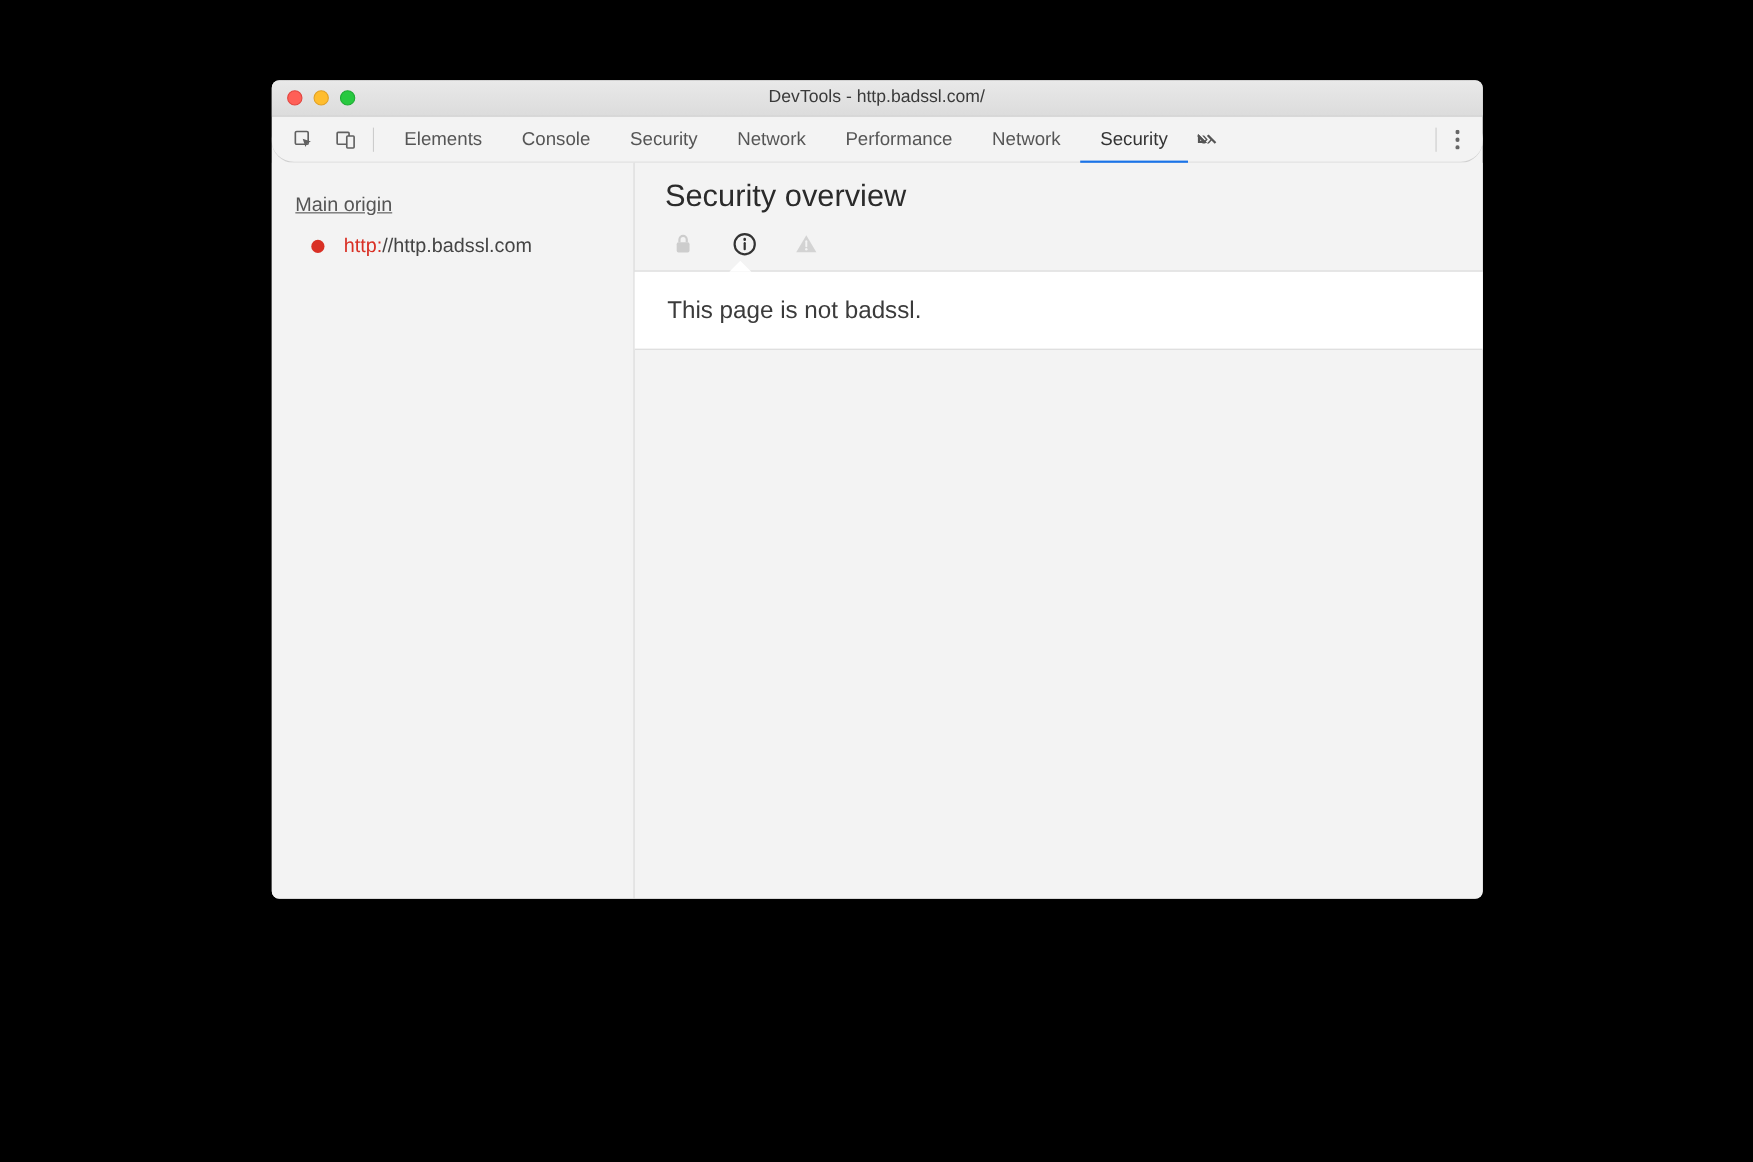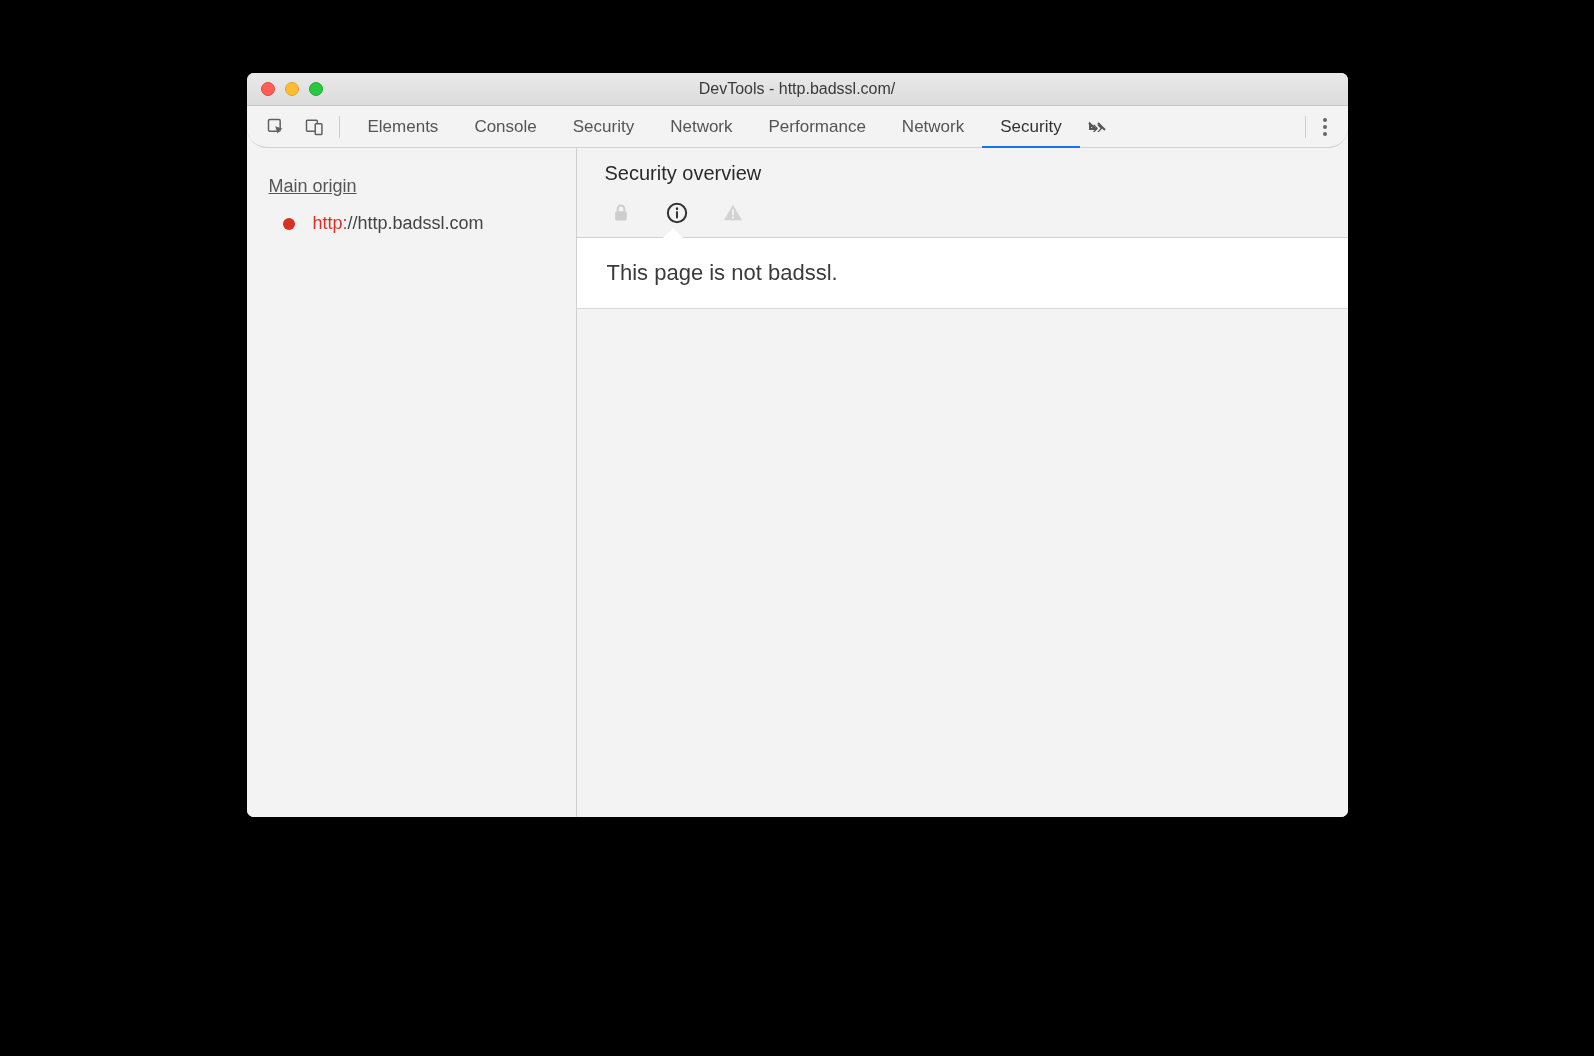--- a/index.html
+++ b/index.html
@@ -169,21 +169,21 @@
     .main {
       flex: 1;
       display: flex;
       flex-direction: column;
       background: #f3f3f3;
     }
     .main-header {
       padding: 14px 28px 0 28px;
     }
     .main-title {
-      font-size: 20px;
+      font-size: 28px;
       color: #2b2b2b;
       font-weight: 400;
     }
     .status-icons-row {
       display: flex;
       gap: 32px;
       padding: 16px 4px 12px 4px;
       margin-left: 0;
     }
     .status-icon {

